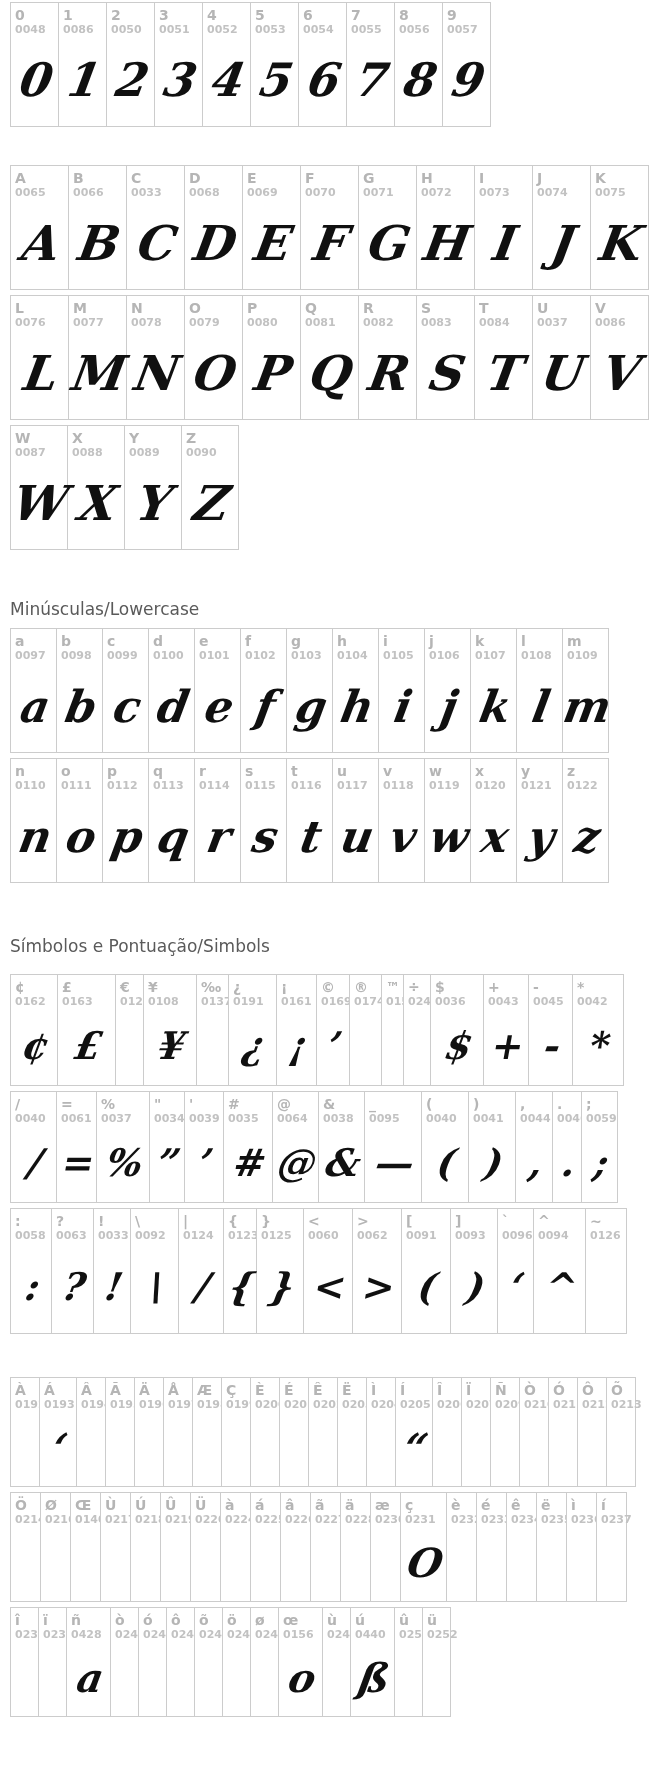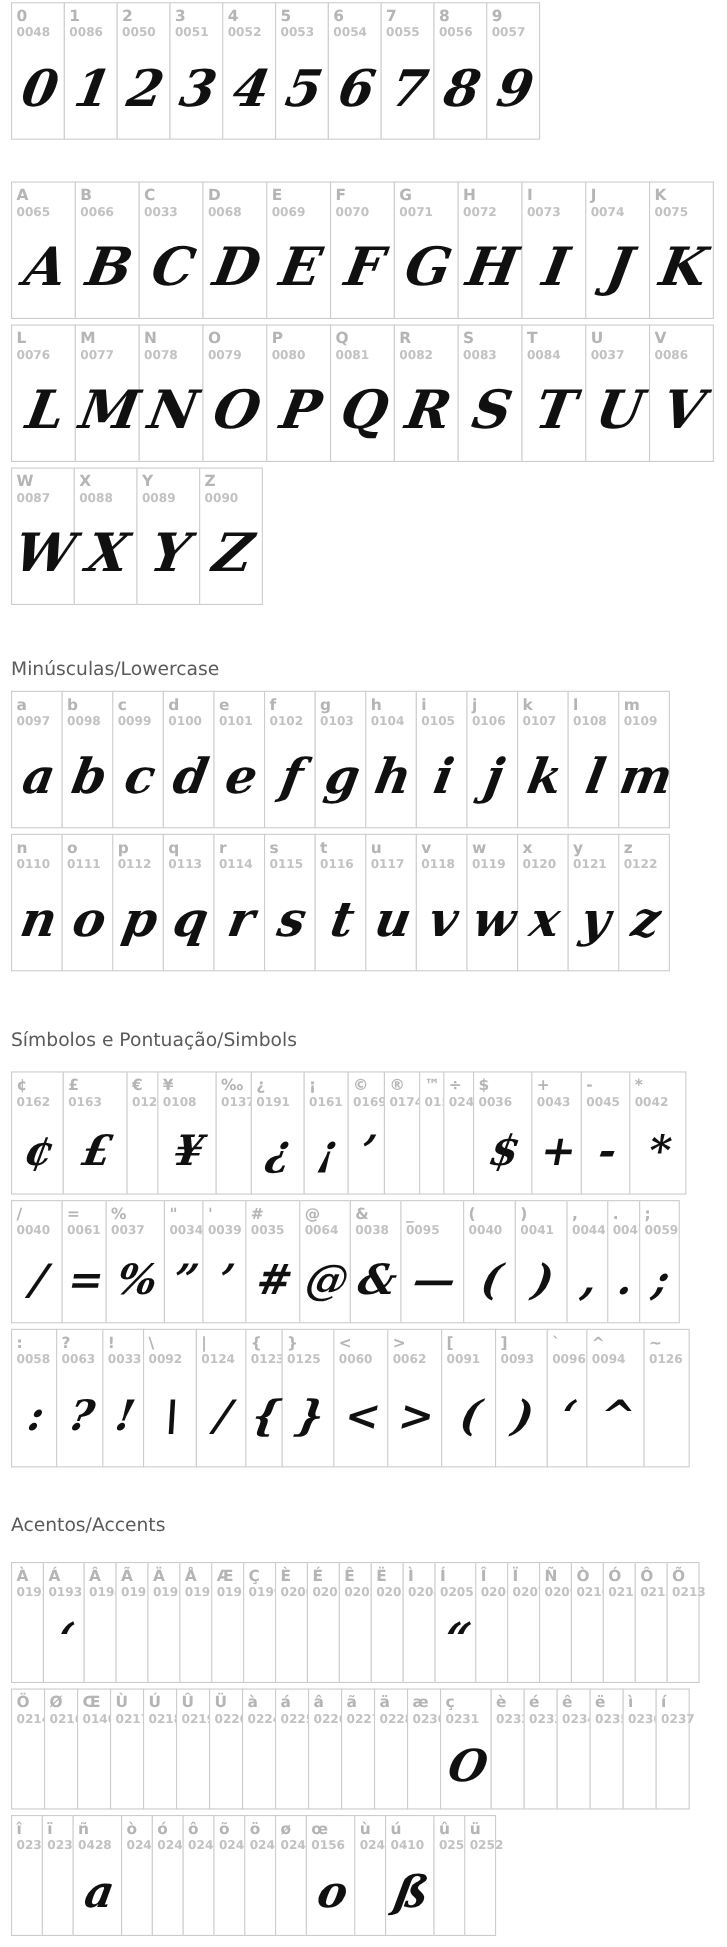--- a/index.html
+++ b/index.html
@@ -598,21 +598,20 @@
           </div>
           <div class="cell" style="width: 42px; height: 126px;">
             <div class="cell-char">~</div>
             <div class="cell-code">0126</div>
             <div class="cell-glyph" style="font-size: 38px;"></div>
           </div>
         </div>
       </div>
     </div>
     <div class="section sec-accents">
-      <div class="section-title">Acentos/Accents</div>
       <div class="grow">
         <div class="row">
           <div class="cell" style="width: 30px; height: 110px;">
             <div class="cell-char">À</div>
             <div class="cell-code">0192</div>
             <div class="cell-glyph" style="font-size: 40px;"></div>
           </div>
           <div class="cell" style="width: 38px; height: 110px;">
             <div class="cell-char">Á</div>
             <div class="cell-code">0193</div>
@@ -867,21 +866,21 @@
             <div class="cell-code">0156</div>
             <div class="cell-glyph" style="font-size: 40px;">o</div>
           </div>
           <div class="cell" style="width: 29px; height: 110px;">
             <div class="cell-char">ù</div>
             <div class="cell-code">0249</div>
             <div class="cell-glyph" style="font-size: 40px;"></div>
           </div>
           <div class="cell" style="width: 45px; height: 110px;">
             <div class="cell-char">ú</div>
-            <div class="cell-code">0410</div>
+            <div class="cell-code">0440</div>
             <div class="cell-glyph" style="font-size: 40px;">ß</div>
           </div>
           <div class="cell" style="width: 29px; height: 110px;">
             <div class="cell-char">û</div>
             <div class="cell-code">0251</div>
             <div class="cell-glyph" style="font-size: 40px;"></div>
           </div>
           <div class="cell" style="width: 29px; height: 110px;">
             <div class="cell-char">ü</div>
             <div class="cell-code">0252</div>

